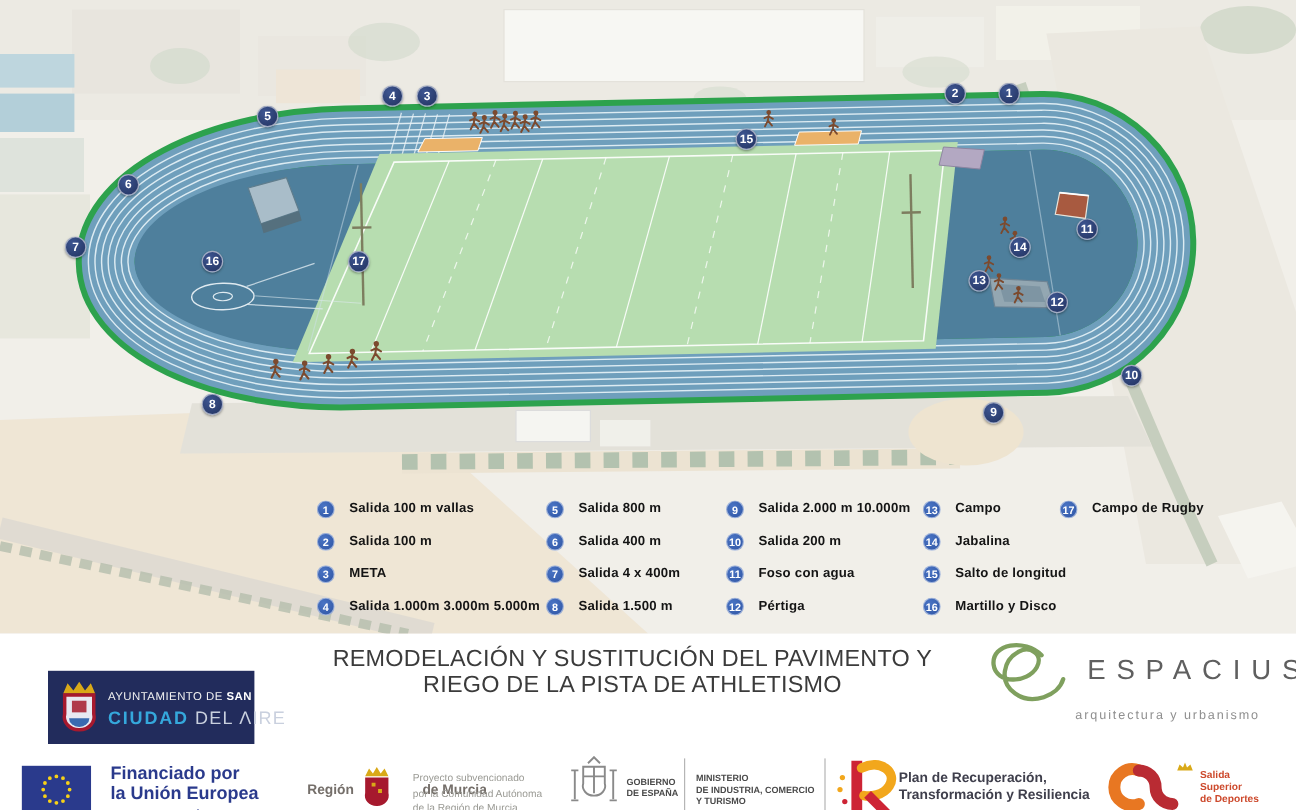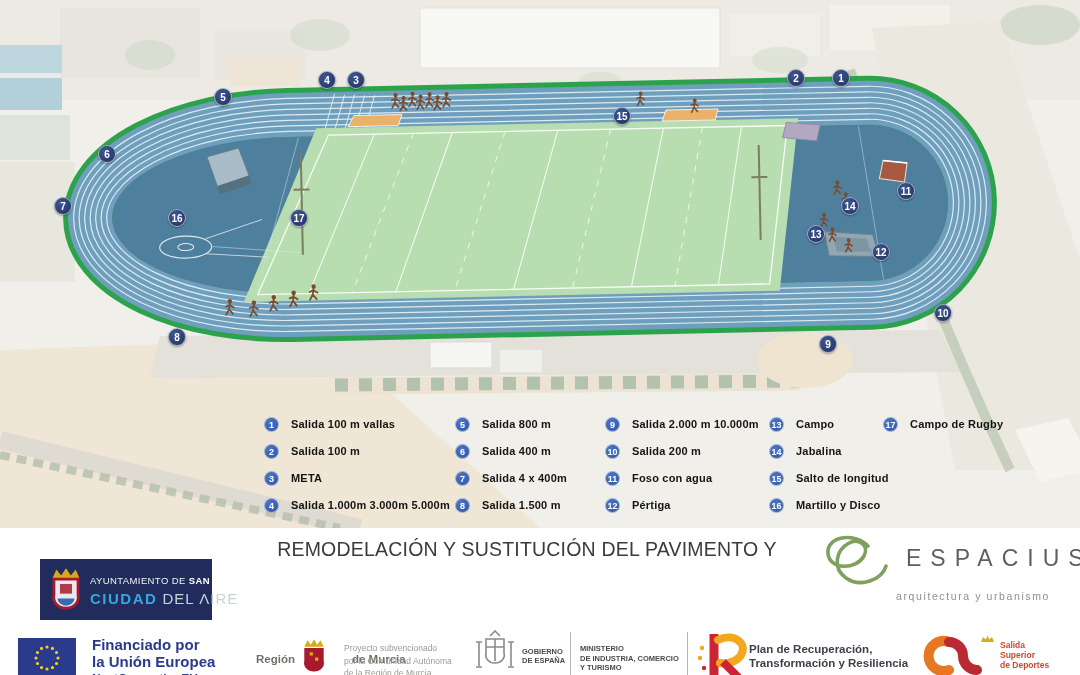--- a/index.html
+++ b/index.html
@@ -297,20 +297,21 @@
       <div class="sj-text">
         <div class="sj-line1"><span>AYUNTAMIENTO DE </span><b>SAN JAVIER</b></div>
         <div class="sj-line2"><span class="sj-ciudad">CIUDAD</span><span class="sj-delaire"> DEL ΛIRE</span></div>
       </div>
       <div class="sj-rule"></div>
       <div class="sj-plane">✈</div>
     </div>
 
     <div class="main-title">
       <div>REMODELACIÓN Y SUSTITUCIÓN DEL PAVIMENTO Y</div>
+      <div>RIEGO DE LA PISTA DE ATHLETISMO</div>
     </div>
 
     <div class="espacius">
       <svg width="100" height="60" viewBox="0 0 100 60" style="position:absolute;left:6px;top:2px;">
         <path d="M 62 16 C 48 2, 20 6, 22 24 C 24 40, 50 40, 58 26 C 64 15, 52 8, 43 13 C 30 20, 26 38, 40 48 C 54 58, 76 50, 80 36" stroke="#7fa05e" stroke-width="3.6" fill="none" stroke-linecap="round"></path>
       </svg>
       <div class="esp-word">ESPACIUS</div>
       <div class="esp-tag">arquitectura y urbanismo</div>
     </div>
   </div>

